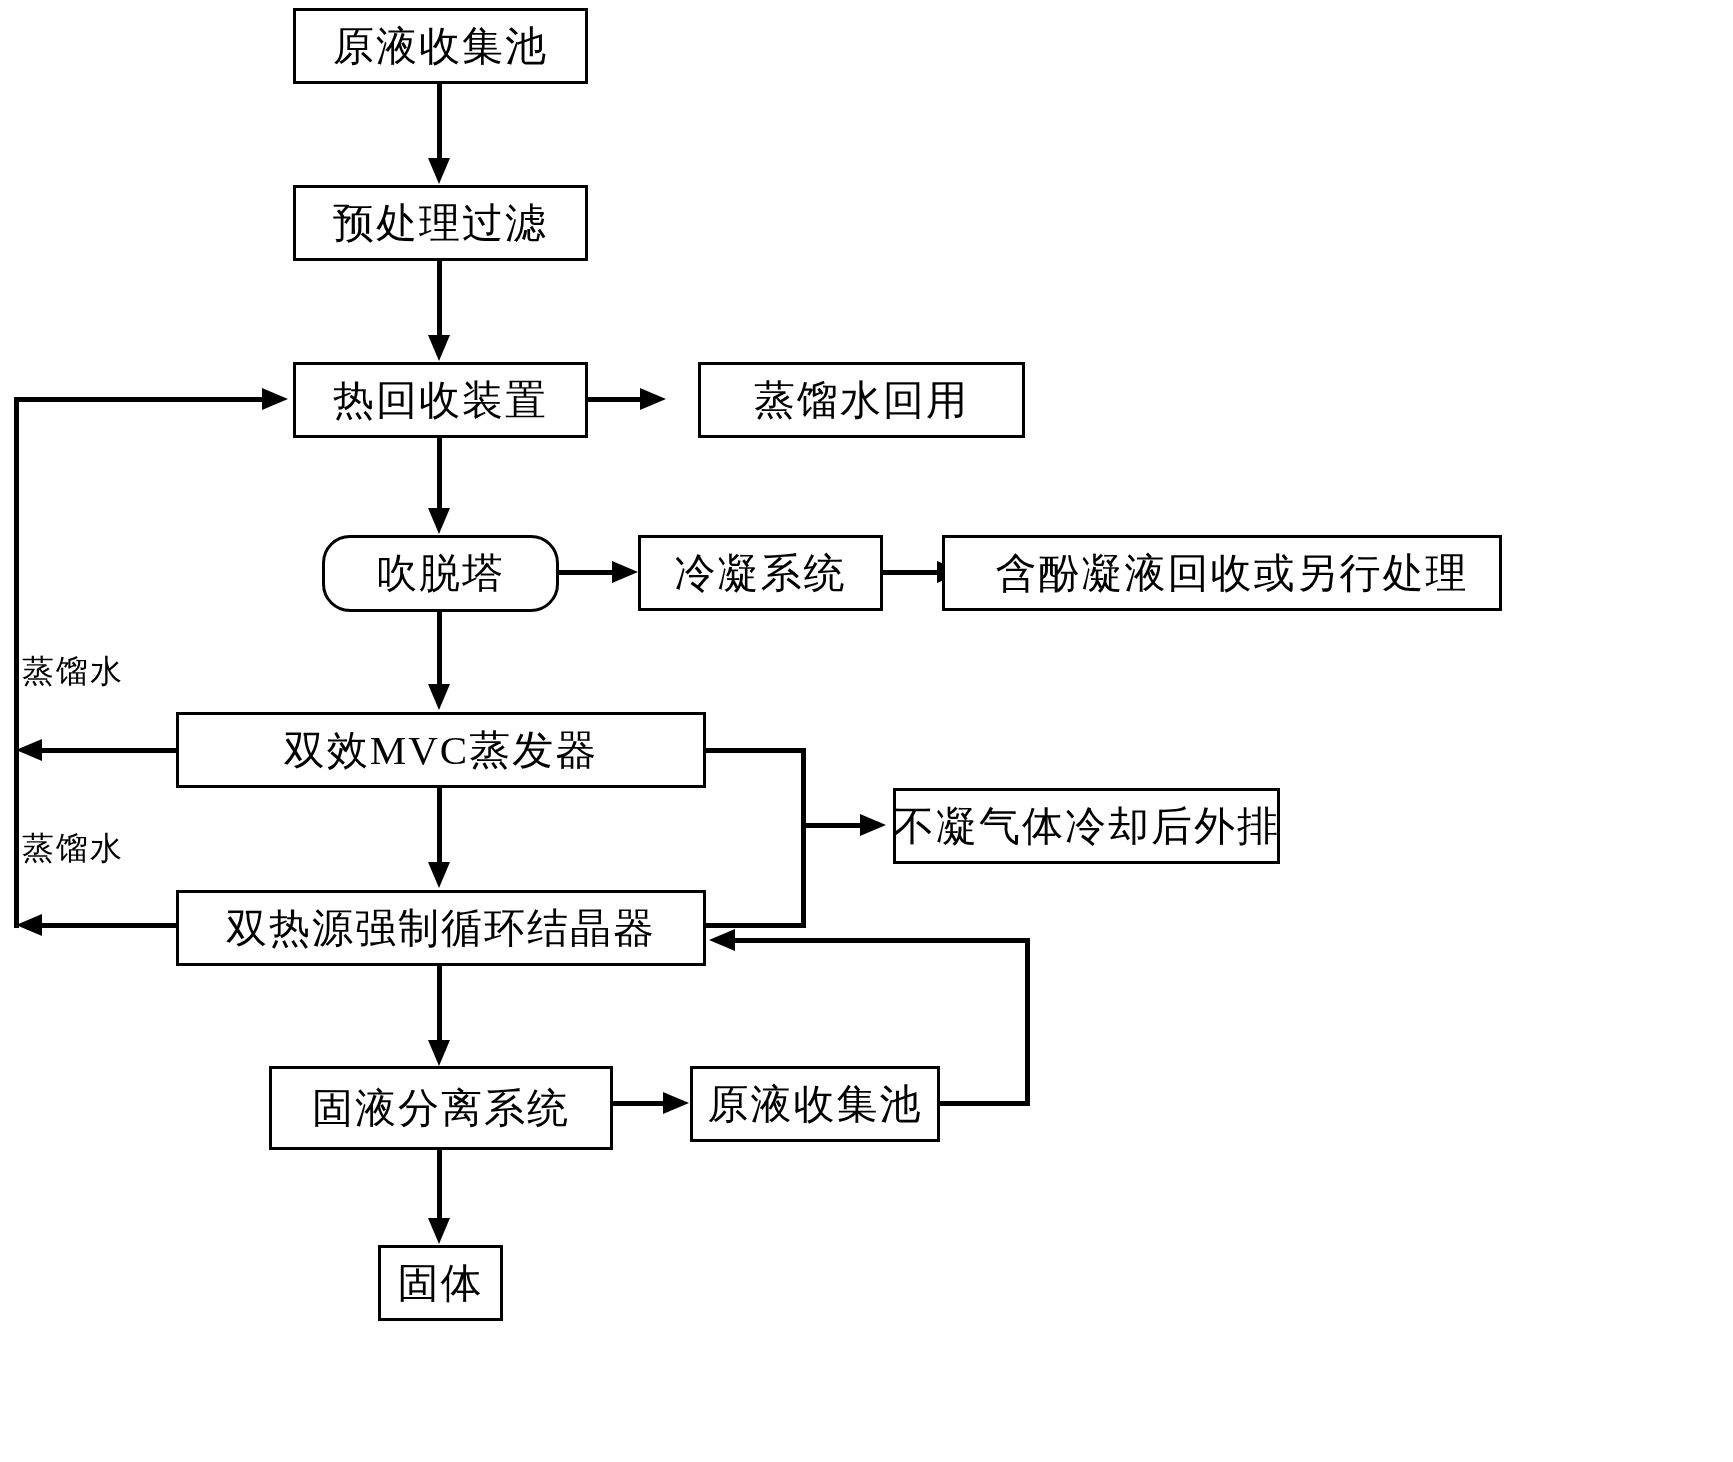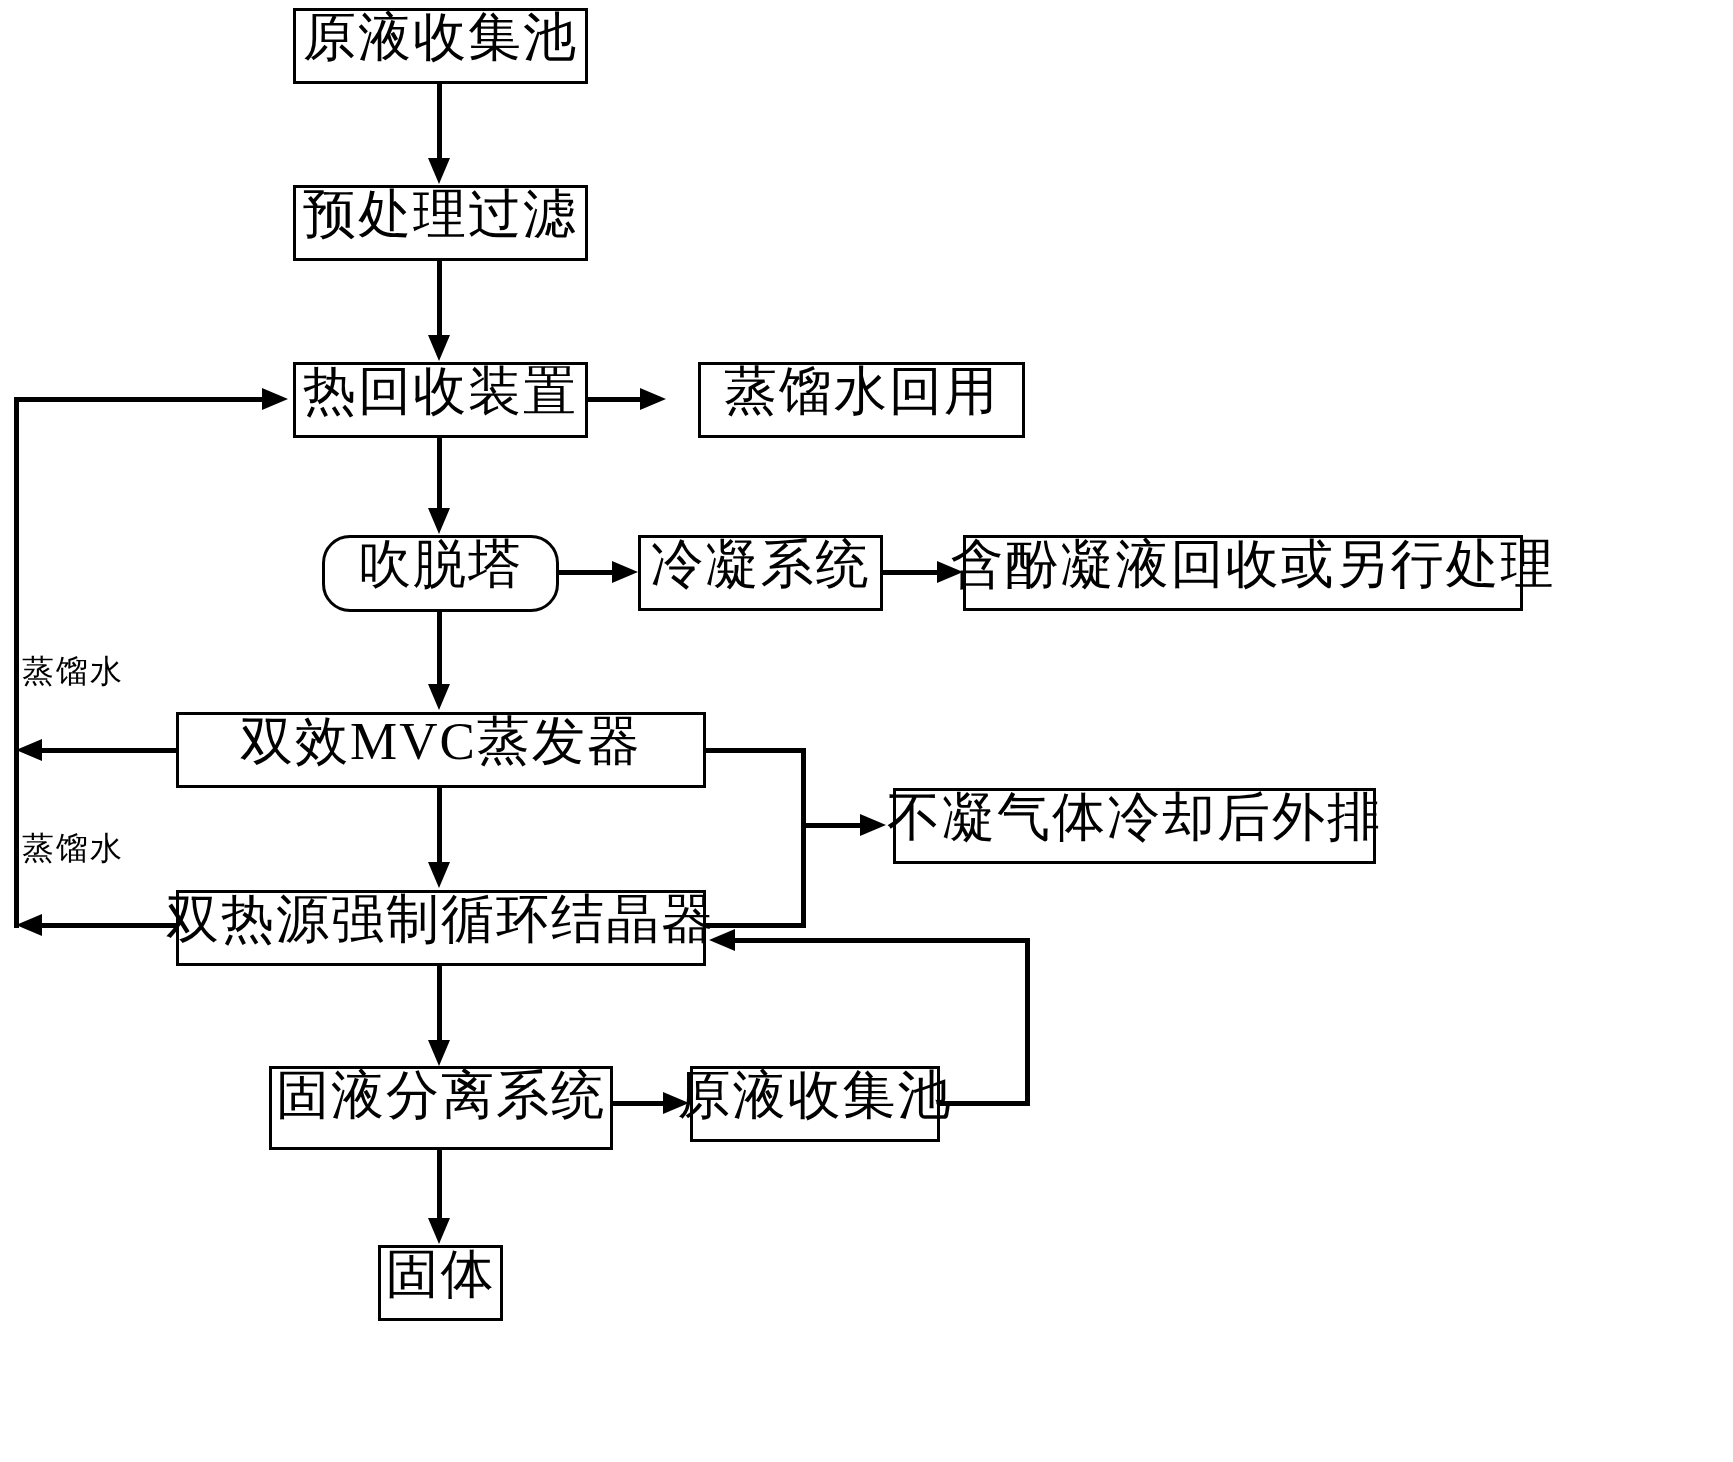--- a/index.html
+++ b/index.html
@@ -10,24 +10,25 @@
     height:1462px;
     background:#ffffff;
     overflow:hidden;
   }
   .node {
     position:absolute;
     box-sizing:border-box;
     border:3px solid #000000;
     background:#ffffff;
     display:flex;
+    align-items:center;
     justify-content:center;
     color:#000000;
     font-family:"Liberation Serif", serif;
-    font-size:53px;
+    font-size:41px;
     line-height:1;
     letter-spacing:2px;
     white-space:nowrap;
     z-index:3;
   }
   .freetext {
     position:absolute;
     color:#000000;
     font-family:"Liberation Serif", serif;
     font-size:32px;
@@ -85,29 +86,29 @@
   </div>
 
   <div class="node" style="left:322px; top:535px; width:237px; height:77px;border-radius:28px;">
     <span>吹脱塔</span>
   </div>
 
   <div class="node" style="left:638px; top:535px; width:245px; height:76px;">
     <span>冷凝系统</span>
   </div>
 
-  <div class="node" style="left:963px; top:535px; width:560px; height:76px;padding-left:20px;">
+  <div class="node" style="left:942px; top:535px; width:560px; height:76px;padding-left:20px;">
     <span>含酚凝液回收或另行处理</span>
   </div>
 
   <div class="node" style="left:176px; top:712px; width:530px; height:76px;">
     <span>双效MVC蒸发器</span>
   </div>
 
-  <div class="node" style="left:893px; top:788px; width:483px; height:76px;">
+  <div class="node" style="left:893px; top:788px; width:387px; height:76px;">
     <span>不凝气体冷却后外排</span>
   </div>
 
   <div class="node" style="left:176px; top:890px; width:530px; height:76px;">
     <span>双热源强制循环结晶器</span>
   </div>
 
   <div class="node" style="left:269px; top:1066px; width:344px; height:84px;">
     <span>固液分离系统</span>
   </div>

